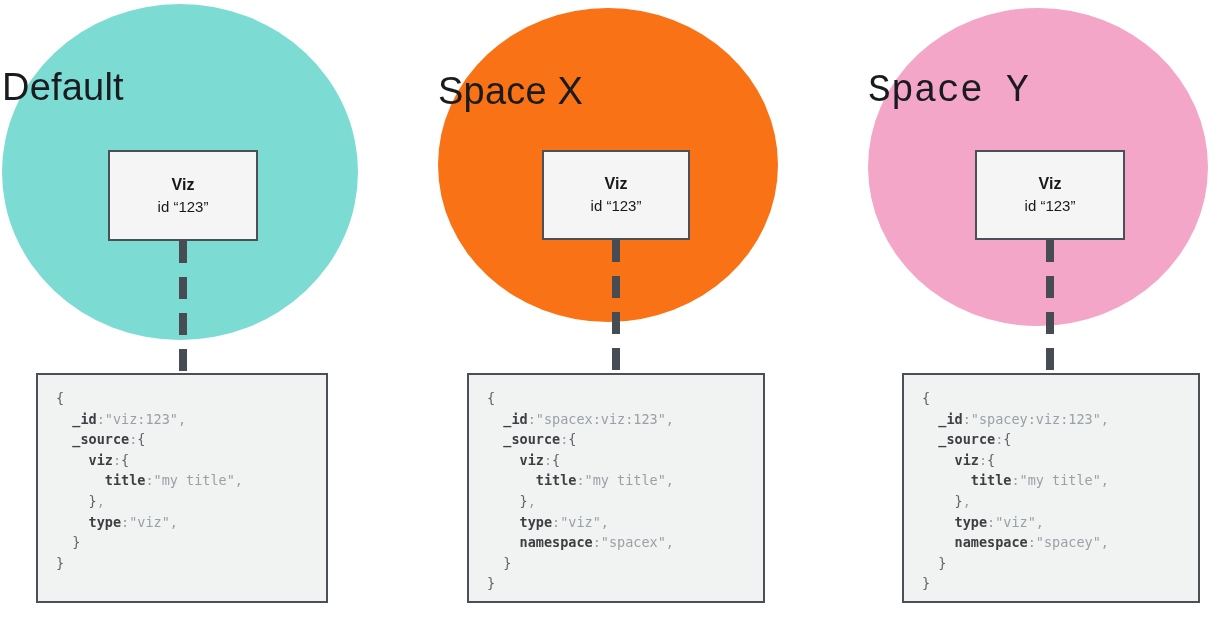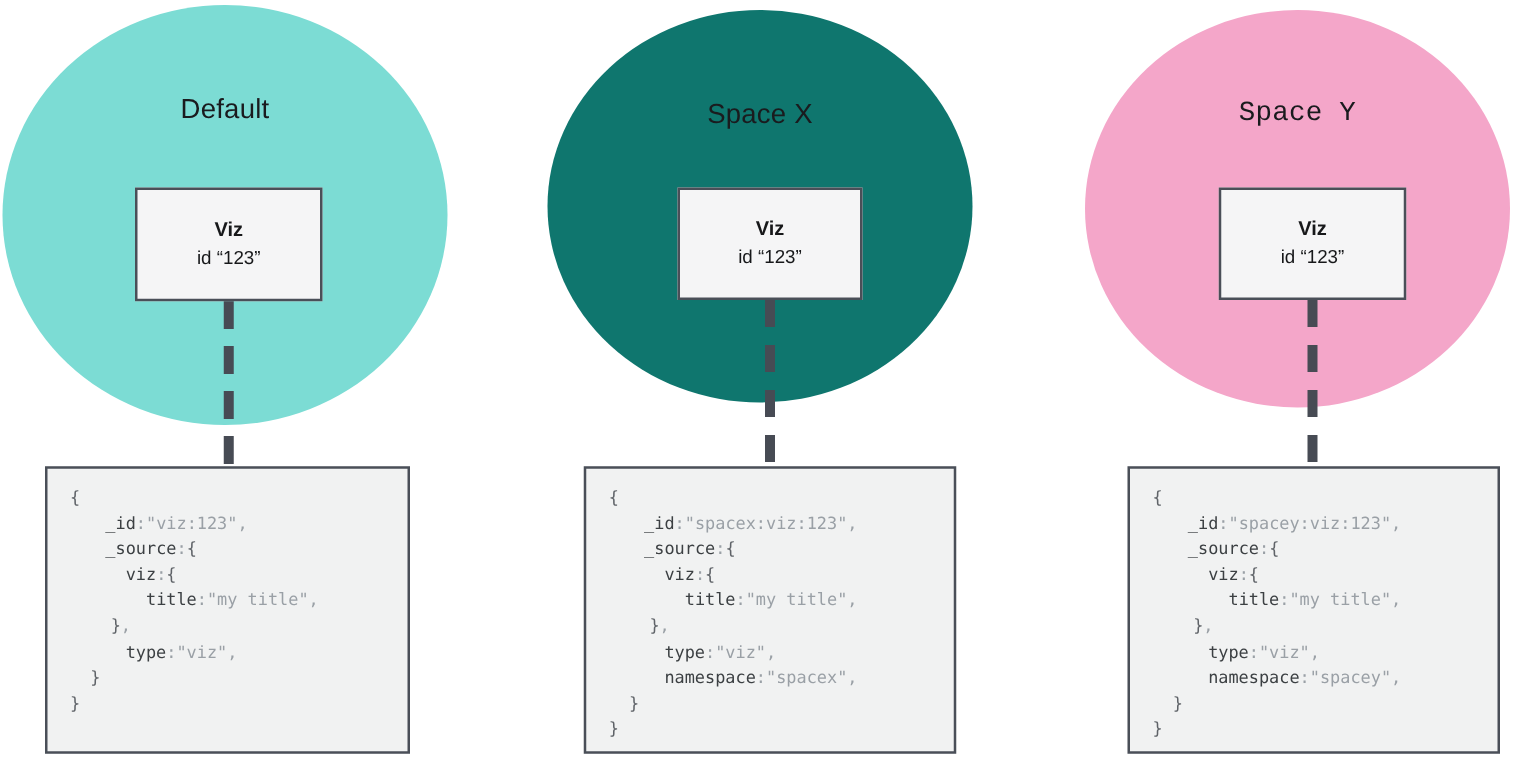--- a/index.html
+++ b/index.html
@@ -2,22 +2,22 @@
 <html><head>
 <meta charset="utf-8">
 <style>
   html,body { margin:0; padding:0; background:#ffffff; }
   .stage {
     position:relative; width:1228px; height:622px; background:#ffffff;
     font-family:"Liberation Sans", sans-serif; overflow:hidden;
   }
   .circle { position:absolute; border-radius:50%; }
   .circle-title {
-    position:absolute; left:0; top:66px; width:100%; text-align:center;
-    font-size:22px; line-height:34px; color:#1a1b1e; letter-spacing:0.2px;
+    position:absolute; left:0; top:66px; width:100%; 
+    font-size:38px; line-height:34px; color:#1a1b1e; letter-spacing:0.2px;
   }
   .viz-box {
     position:absolute; box-sizing:border-box;
     background:#f5f5f6; border:2px solid #4a4f58;
     display:flex; flex-direction:column; align-items:center; justify-content:center;
     text-align:center;
   }
   .viz-name { font-size:16px; font-weight:bold; color:#17181a; line-height:20px; }
   .viz-id   { font-size:15px; color:#17181a; line-height:20px; margin-top:2px; }
   .dash {
@@ -25,21 +25,21 @@
     background:repeating-linear-gradient(to bottom, #474b54 0px, #474b54 22px, rgba(0,0,0,0) 22px, rgba(0,0,0,0) 36px);
   }
   .code-block {
     position:absolute; box-sizing:border-box;
     background:#f1f2f2; border:2px solid #4a4f58;
     padding:13px 8px 0 18px;
     font-family:"DejaVu Sans Mono", monospace;
     font-size:13.5px; line-height:20.6px;
   }
   .code-line { white-space:pre; }
-  .seg-key   { color:#3c4043; font-weight:normal;margin-left:12px; }
+  .seg-key   { color:#3c4043; font-weight:bold; }
   .seg-value { color:#9aa0a6; }
   .seg-punct { color:#9aa0a6; }
   .seg-brace { color:#5f6368; }
   .seg-plain { color:#5f6368; }
 
   
   .p0 .circle { left:2px;   top:4px;  width:356px; height:336px; }
   .p0 .viz-box{ left:108px; top:150px; width:150px; height:91px; }
   .p0 .dash   { left:179px; top:241px; height:132px; }
   .p0 .code-block { left:36px; top:373px; width:292px; height:230px; }
@@ -75,21 +75,21 @@
         <div class="code-line"><span class="seg-plain">    </span><span class="seg-key">viz</span><span class="seg-punct">:</span><span class="seg-brace">{</span></div>
         <div class="code-line"><span class="seg-plain">      </span><span class="seg-key">title</span><span class="seg-punct">:</span><span class="seg-value">"my title"</span><span class="seg-punct">,</span></div>
         <div class="code-line"><span class="seg-plain">    </span><span class="seg-brace">}</span><span class="seg-punct">,</span></div>
         <div class="code-line"><span class="seg-plain">    </span><span class="seg-key">type</span><span class="seg-punct">:</span><span class="seg-value">"viz"</span><span class="seg-punct">,</span></div>
         <div class="code-line"><span class="seg-plain">  </span><span class="seg-brace">}</span></div>
         <div class="code-line"><span class="seg-brace">}</span></div>
       </div>
   </div>
 
   <div class="panel p1">
-    <div class="circle" style="background: #0f766e;">
+    <div class="circle" style="background: #f97316;">
       <div class="circle-title">Space X</div>
     </div>
     <div class="viz-box">
       <div class="viz-name">Viz</div>
       <div class="viz-id">id “123”</div>
     </div>
     <div class="dash"></div>
     <div class="code-block">
         <div class="code-line"><span class="seg-brace">{</span></div>
         <div class="code-line"><span class="seg-plain">  </span><span class="seg-key">_id</span><span class="seg-punct">:</span><span class="seg-value">"spacex:viz:123"</span><span class="seg-punct">,</span></div>

